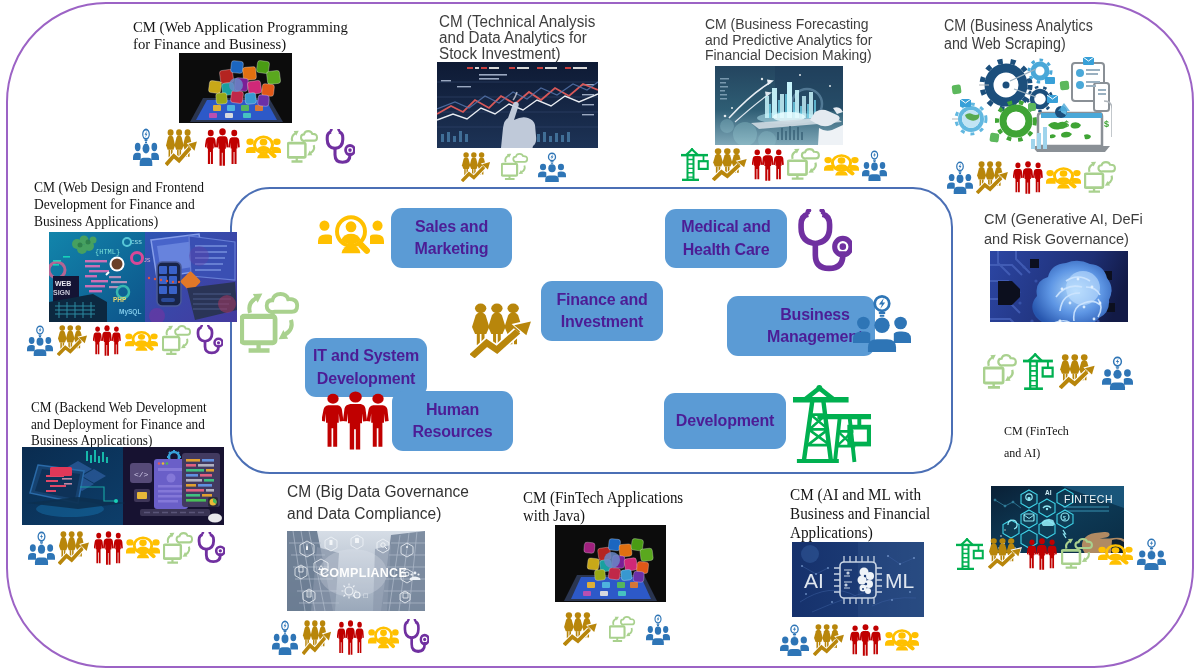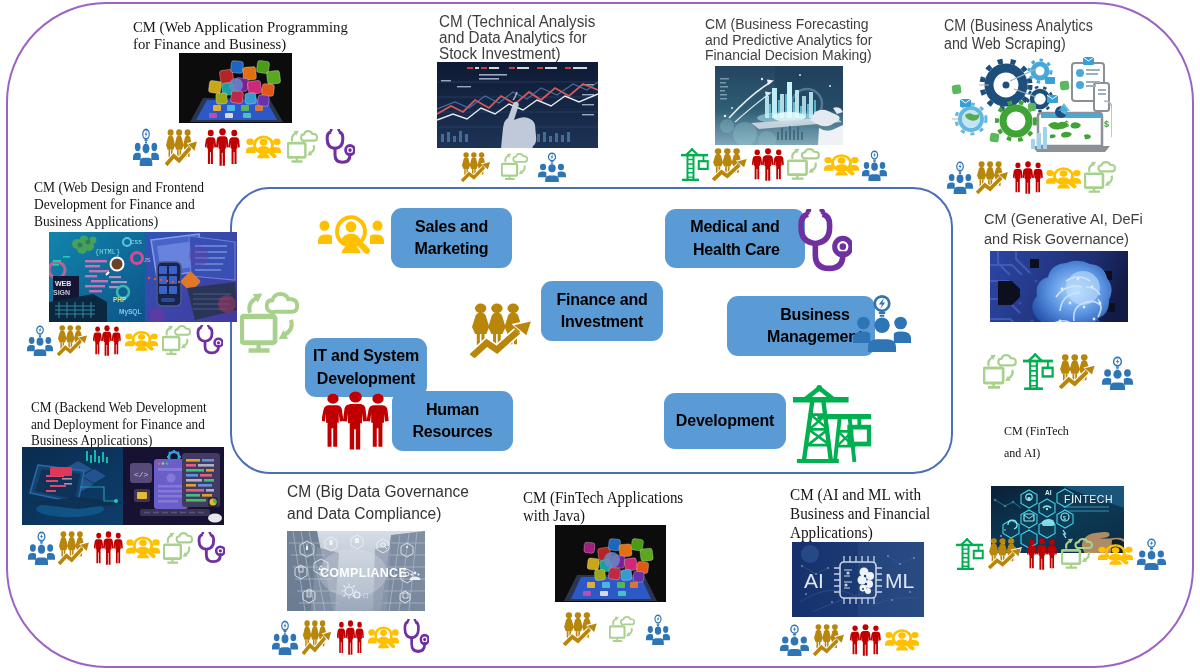--- a/index.html
+++ b/index.html
@@ -1,21 +1,21 @@
 <!DOCTYPE html>
 <html><head>
 <meta charset="utf-8">
 <style>
 html,body{margin:0;padding:0;}
 body{width:1200px;height:672px;position:relative;background:#fff;overflow:hidden;
   font-family:"Liberation Sans",sans-serif;}
 .abs{position:absolute;}
 #outer{position:absolute;left:6px;top:2px;width:1184px;height:662px;border:2px solid #9C63C5;border-radius:100px;}
 #panel{position:absolute;left:230px;top:187px;width:719px;height:283px;border:2px solid #4B6FB5;border-radius:40px;}
-.btn{position:absolute;background:#5B9BD5;border-radius:11px;color:#000000;font-weight:bold;
+.btn{position:absolute;background:#5B9BD5;border-radius:11px;color:#4c1d95;font-weight:bold;
   font-size:16px;line-height:22.5px;letter-spacing:-0.2px;text-align:center;display:flex;align-items:center;justify-content:center;}
 .ts{font-family:"Liberation Serif",serif;color:#141414;position:absolute;}
 .tn{font-family:"Liberation Sans",sans-serif;color:#3e3e3e;position:absolute;}
 .irow{position:absolute;display:flex;align-items:flex-end;}
 .irow svg{flex:none;}
 .thumb{position:absolute;overflow:hidden;}
 .thumb svg{display:block;}
 </style>
 </head>
 <body>
@@ -119,21 +119,21 @@
   <path d="M48 30 L43 73 M58 30 L63 73" stroke-width="4"></path>
   <path d="M46 44 h16 M45 58 h19 M46 44 L62 58 M61 44 L45 58" stroke-width="2.4"></path>
   <path d="M68 30 v10" stroke-width="4"></path>
   <rect x="58" y="40" width="20" height="16" stroke-width="4.5"></rect>
 </g>
 </defs>
 </svg>
 <div id="outer"></div>
 <div id="panel"></div>
 <div class="btn" style="left:391px;top:208px;width:121px;height:60px;">Sales and<br>Marketing</div>
-<div class="btn" style="left:665px;top:209px;width:140px;height:59px;text-align:right;">Medical and<br>Health Care</div>
+<div class="btn" style="left:665px;top:209px;width:122px;height:59px;">Medical and<br>Health Care</div>
 <div class="btn" style="left:305px;top:307px;width:122px;height:59px;margin-top:31px;">IT and System<br>Development</div>
 <div class="btn" style="left:541px;top:281px;width:122px;height:60px;">Finance and<br>Investment</div>
 <div class="btn" style="left:727px;top:296px;width:120px;height:60px;padding-left:28px;">Business<br>Management</div>
 <div class="btn" style="left:392px;top:391px;width:121px;height:60px;">Human<br>Resources</div>
 <div class="btn" style="left:664px;top:393px;width:122px;height:56px;">Development</div>
 <svg class="abs" style="left:318px;top:211px" width="66" height="47" viewBox="0 0 92 64" preserveAspectRatio="none">
     <use href="#yc2"></use>
   </svg>
 <svg class="abs" style="left:797px;top:209px" width="55" height="66" viewBox="0 0 54 64" preserveAspectRatio="none">
     <use href="#ps"></use>

